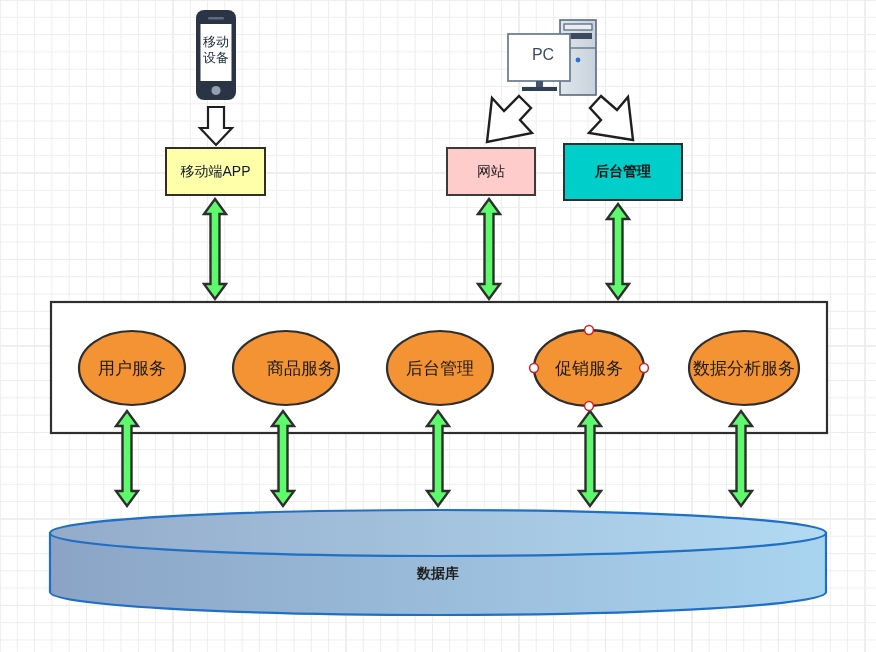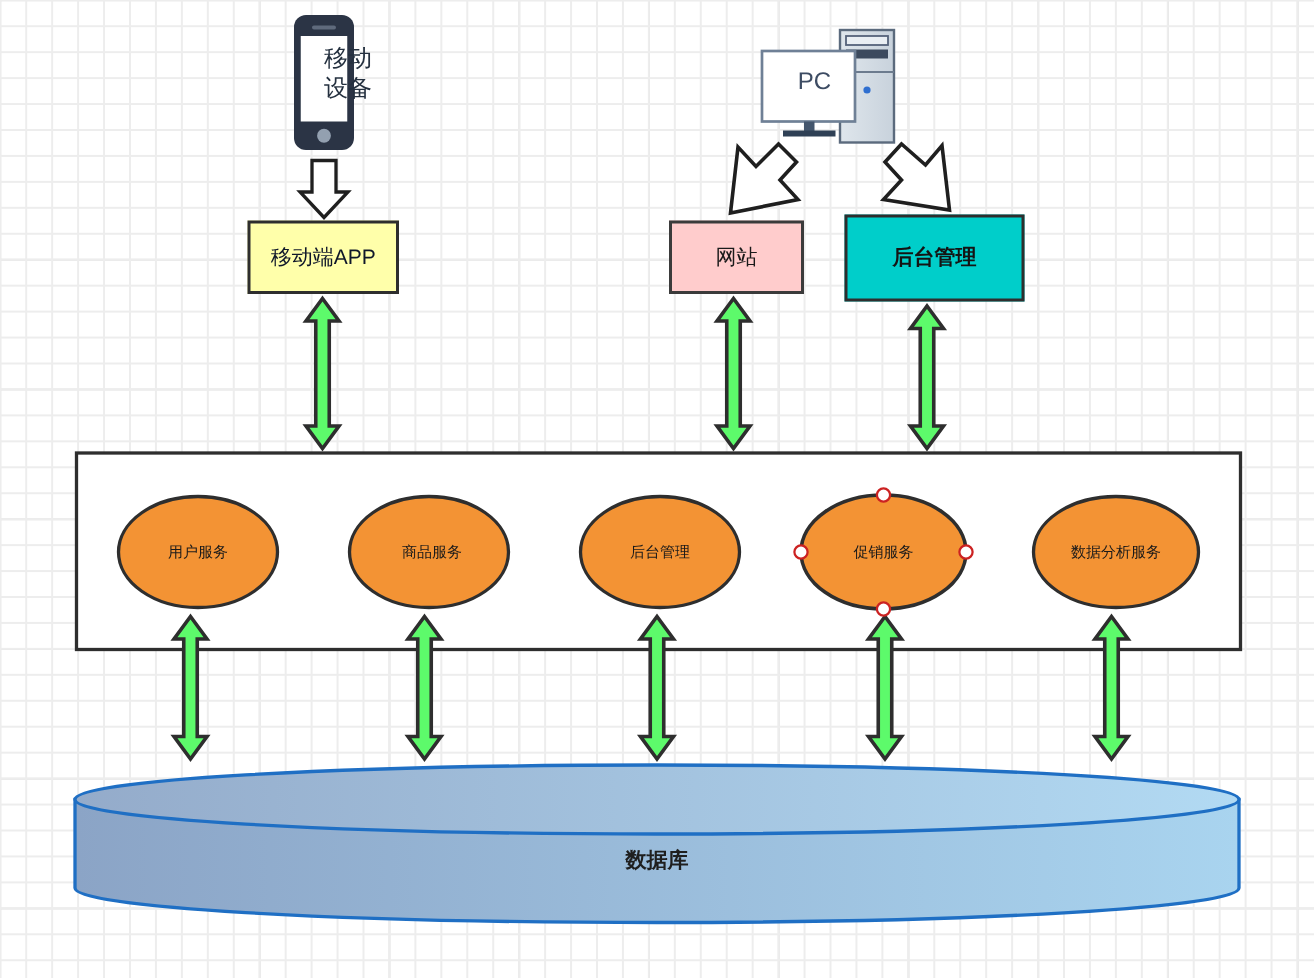--- a/index.html
+++ b/index.html
@@ -34,39 +34,39 @@
     pointer-events: none;
     white-space: pre-line;
     line-height: 1.25;
   }
   .node-box {
     position: absolute;
     display: flex; align-items: center; justify-content: center;
     text-align: center;
   }
   
-  #mobile-label { left:214px; top:26px; width:36px; height:48px; font-size:16px; color:#24303f;text-align:right; }
+  #mobile-label { left:198px; top:26px; width:36px; height:48px; font-size:13px; color:#24303f;text-align:right; }
   #pc-label { left:512px; top:44px; width:62px; height:22px; font-size:16px; color:#3d4c63; }
 
   #box-mobile-app {
     left:165px; top:147px; width:101px; height:49px;
     background:#ffffaa; border:2px solid #2e2e2e; font-size:14px; color:#0f172a;
   }
   #box-website {
     left:446px; top:147px; width:90px; height:49px;
     background:#ffcccc; border:2px solid #3b3b3b; font-size:14px; color:#1a1a1a;
   }
   #box-admin {
     left:563px; top:143px; width:120px; height:58px;
     background:#00ceca; border:2px solid #2e2e2e; font-size:14px; font-weight:bold; color:#141414;text-align:right;
   }
   .ellipse-label {
     position:absolute;
     display:flex; align-items:center; justify-content:center;
-    font-size:10px; color:#1a1a1a; pointer-events:none;
+    font-size:17px; color:#1a1a1a; pointer-events:none;
   }
   #db-label {
     left:380px; top:561px; width:116px; height:26px;
     font-size:14px; font-weight:bold; color:#1f1f1f;
   }
 </style>
 </head>
 <body>
 
 <div id="canvas">
@@ -195,20 +195,20 @@
 
   <div class="node-box" id="box-website">
     <span>网站</span>
   </div>
 
   <div class="node-box" id="box-admin">
     <span>后台管理</span>
   </div>
 
   <div class="ellipse-label" style="left:79px; top:355px; width:106px; height:26px;">用户服务</div>
-  <div class="ellipse-label" style="left:228px; top:355px; width:120px; height:26px;">商品服务</div>
+  <div class="ellipse-label" style="left:241px; top:355px; width:120px; height:26px;">商品服务</div>
   <div class="ellipse-label" style="left:387px; top:355px; width:106px; height:26px;">后台管理</div>
   <div class="ellipse-label" style="left:534px; top:355px; width:110px; height:26px;">促销服务</div>
   <div class="ellipse-label" style="left:689px; top:355px; width:110px; height:26px;">数据分析服务</div>
 
   <div class="lbl" id="db-label">数据库</div>
 
 </div>
 
 </body></html>

